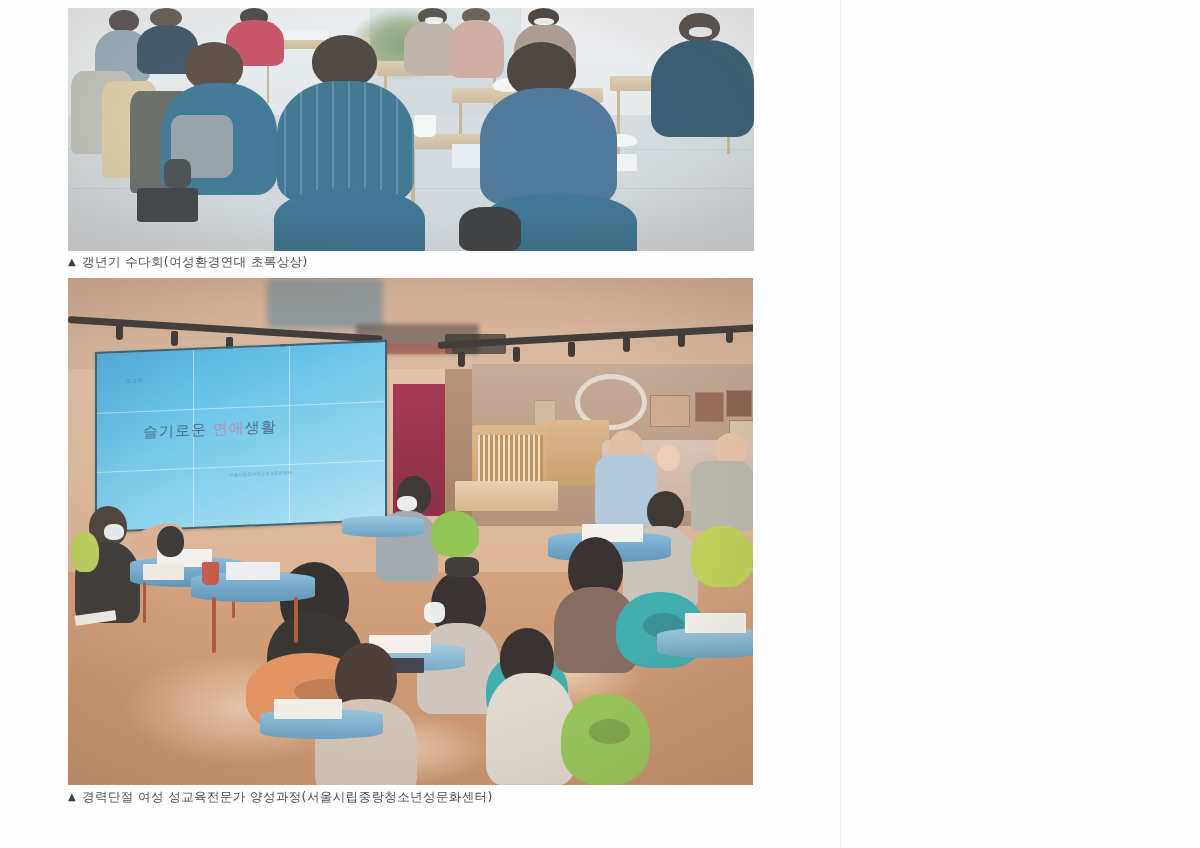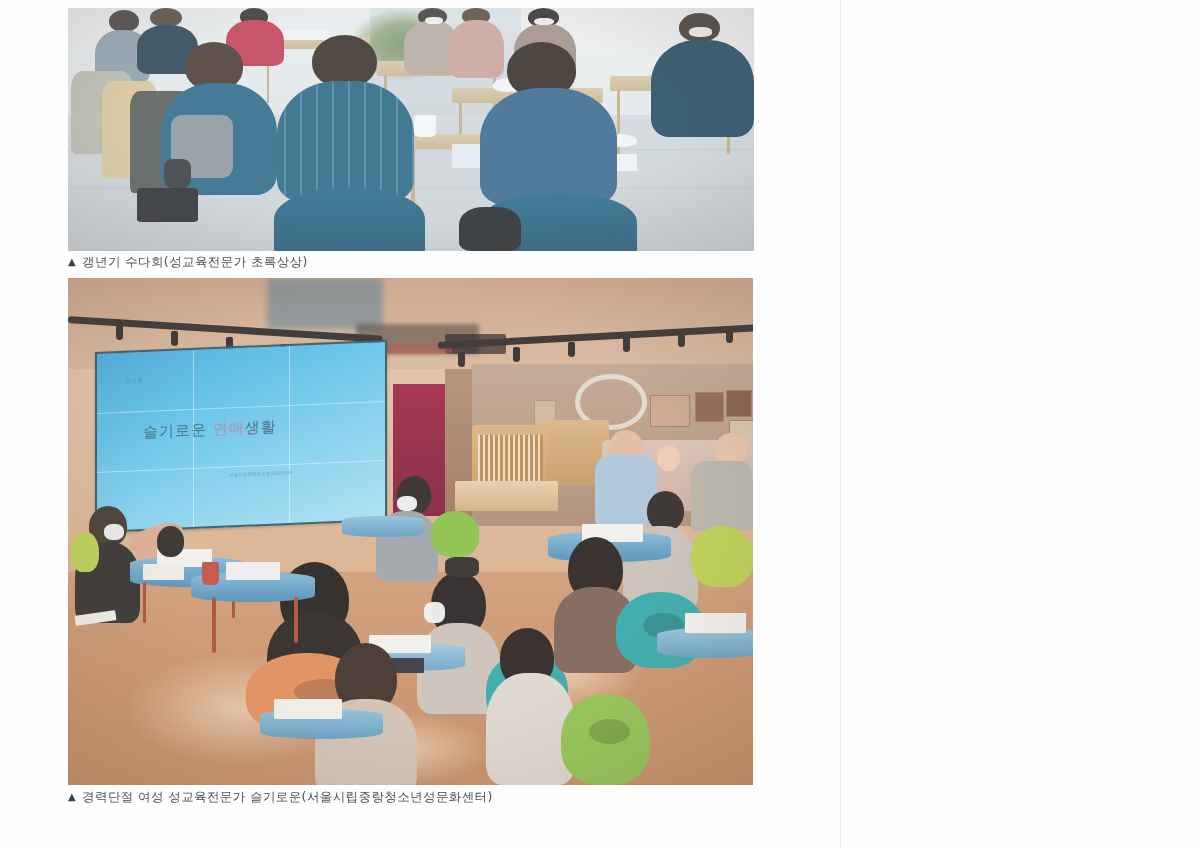--- a/index.html
+++ b/index.html
@@ -199,21 +199,21 @@
 
       <div class="body" style="left:10%;top:74%;width:9%;height:14%;background:#2e3438;border-radius:8%"></div>
       <div class="body" style="left:14%;top:62%;width:4%;height:12%;background:#3c4246;border-radius:30%"></div>
 
       <div class="haze"></div>
       <div class="vig"></div>
     </div>
 
     <div class="caption" id="caption1" style="left:68px;top:254px">
       <span class="tri">▲</span>
-      <span>갱년기 수다회(성교육전문가 초록상상)</span>
+      <span>갱년기 수다회(여성환경연대 초록상상)</span>
     </div>
   </div>
 
   <div class="figure" id="figure2">
 
     <div class="photo" id="photo2">
       <div class="room"></div>
       <div class="ceil"></div>
 
       <div class="ceilPanel" style="left:29%;top:0;width:17%;height:10%;filter:blur(3px);background:#2f6f93;opacity:.45"></div>
@@ -339,17 +339,17 @@
 
       <div class="paper" style="left:1%;top:66%;width:6%;height:2%;background:#f1efe8;transform:rotate(-8deg)"></div>
       <div class="body" style="left:55%;top:55%;width:5%;height:4%;background:#2d2a27;border-radius:30%"></div>
 
       <div class="haze"></div>
       <div class="vig"></div>
     </div>
 
     <div class="caption" id="caption2" style="left:68px;top:789px">
       <span class="tri">▲</span>
-      <span>경력단절 여성 성교육전문가 슬기로운(서울시립중랑청소년성문화센터)</span>
+      <span>경력단절 여성 성교육전문가 양성과정(서울시립중랑청소년성문화센터)</span>
     </div>
   </div>
 
 </div>
 
 </body></html>

